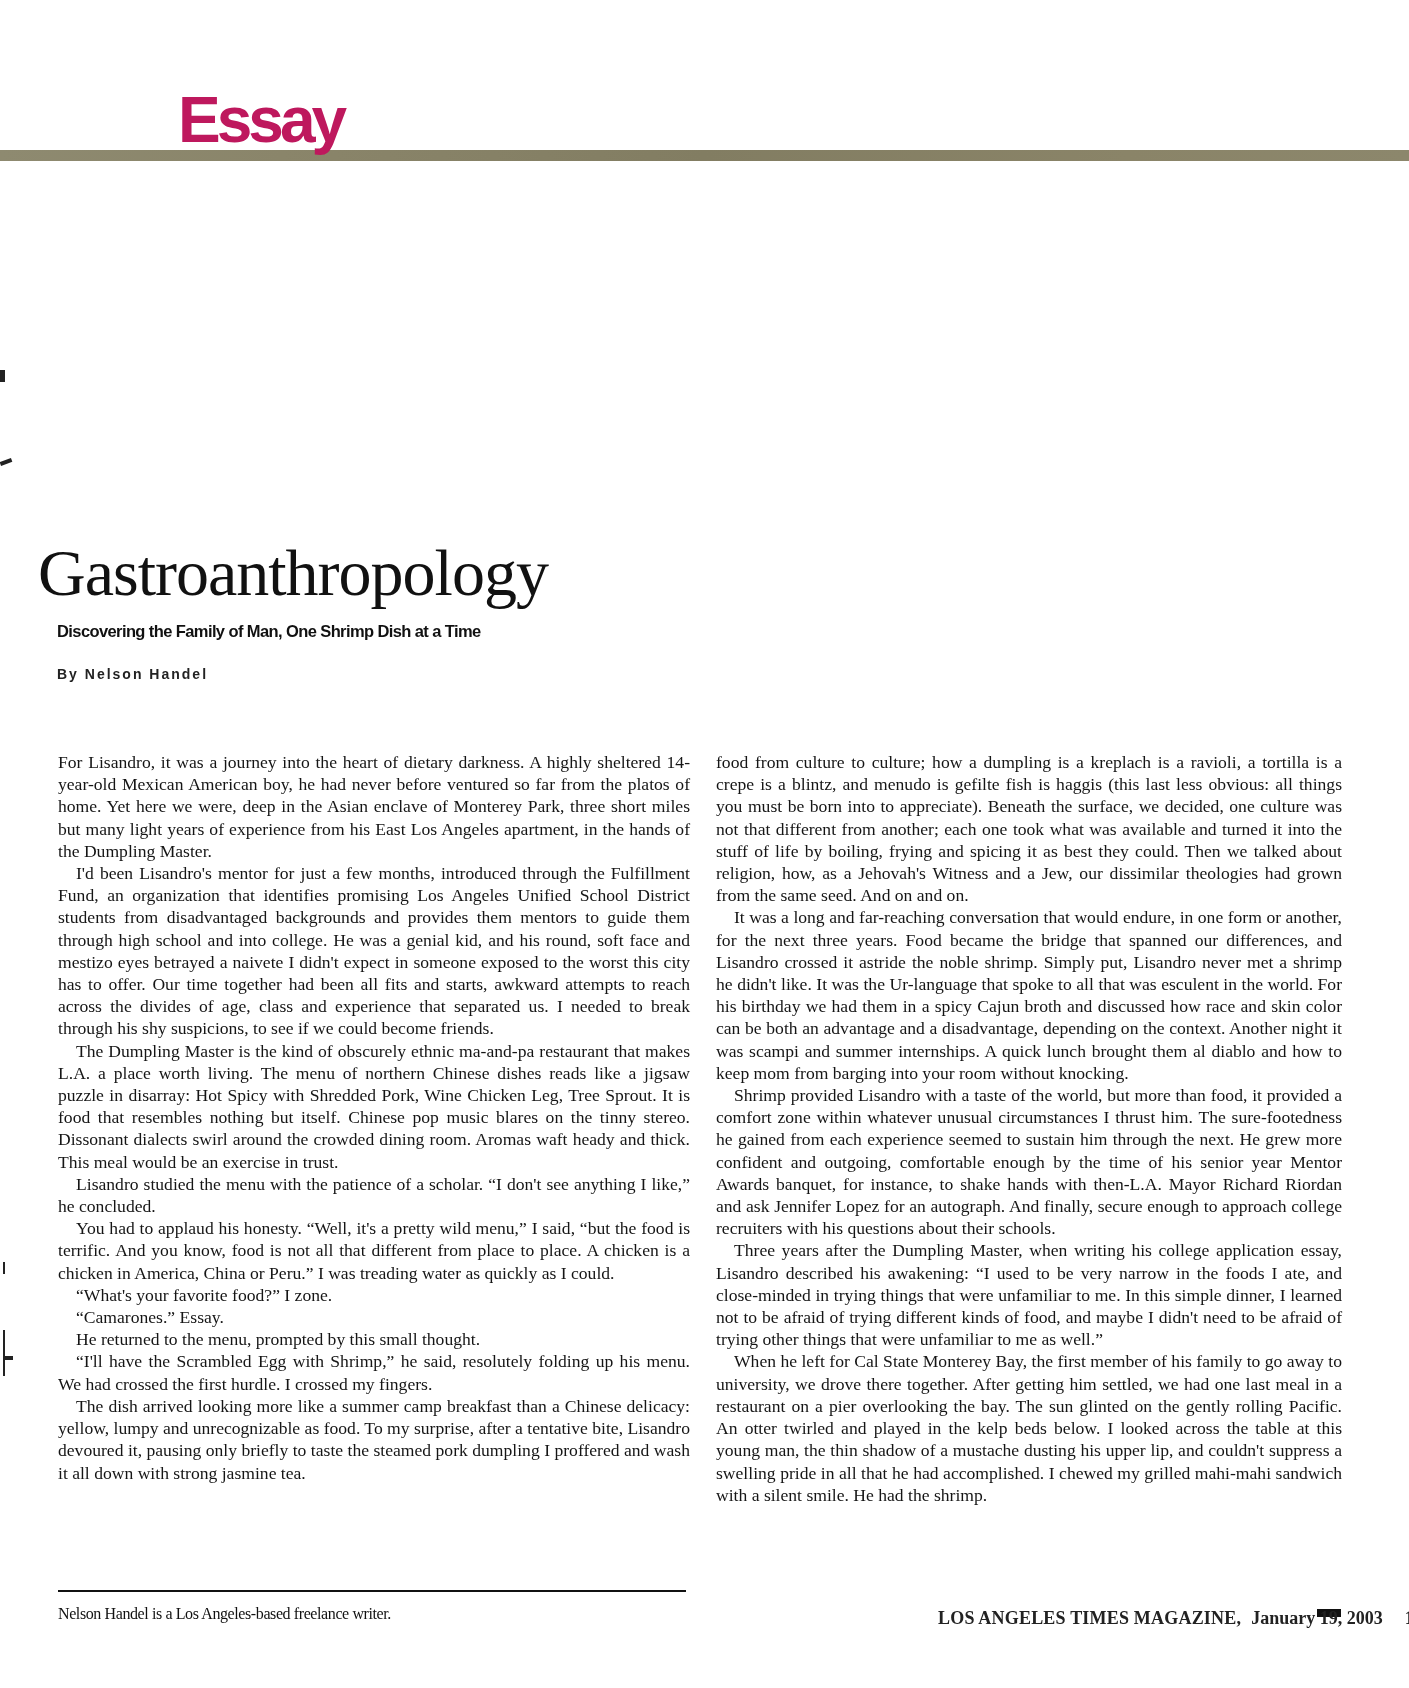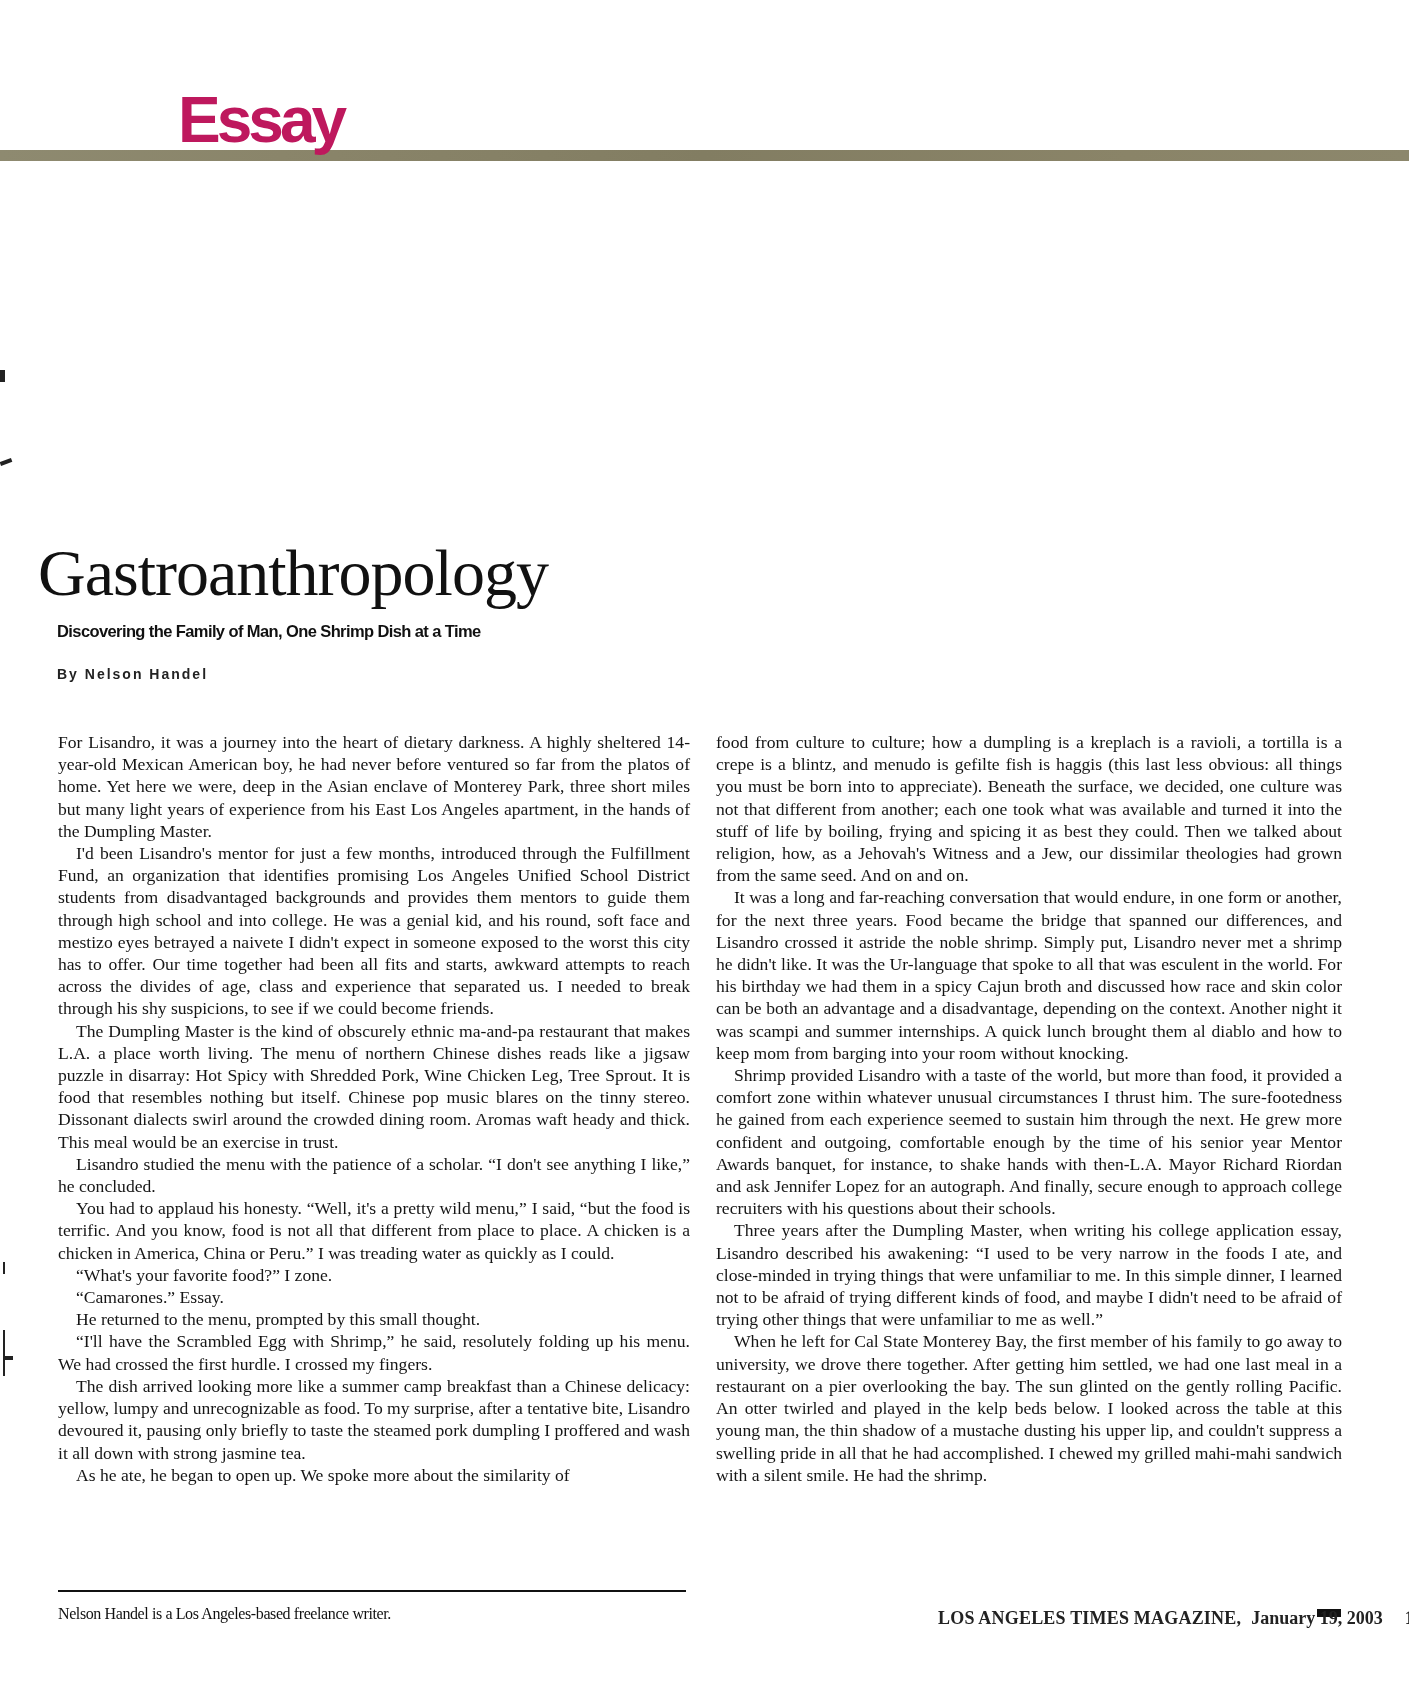--- a/index.html
+++ b/index.html
@@ -34,21 +34,21 @@
     font-size: 14px; letter-spacing: 2px; color: #222;
   }
   .column {
     position: absolute; top: 731px; width: 632px;
     font-size: 17.6px; line-height: 22.2px; text-align: justify;
     hyphens: manual;
   }
   .col-left { left: 58px; }
   .col-right { left: 716px; width: 626px; }
   .column p { margin: 0; text-indent: 18px; }
-  .column p.first { text-indent: 0; }
+  .column p.first { text-indent: 0; margin-top: 20px; }
   .bio-rule {
     position: absolute; left: 58px; top: 1590px; width: 628px; height: 2px; background: #111;
   }
   .bio {
     position: absolute; left: 58px; top: 1605px; margin: 0;
     font-size: 16px; letter-spacing: -0.4px; color: #111;
   }
   .end-mark {
     position: absolute; left: 1317px; top: 1609px; width: 24px; height: 8px; background: #111;
   }
@@ -80,21 +80,20 @@
   <p class="first">For Lisandro, it was a journey into the heart of dietary darkness. A highly sheltered 14-year-old Mexican American boy, he had never before ventured so far from the platos of home. Yet here we were, deep in the Asian enclave of Monterey Park, three short miles but many light years of experience from his East Los Angeles apartment, in the hands of the Dumpling Master.</p>
   <p>I'd been Lisandro's mentor for just a few months, introduced through the Fulfillment Fund, an organization that identifies promising Los Angeles Unified School District students from disadvantaged backgrounds and provides them mentors to guide them through high school and into college. He was a genial kid, and his round, soft face and mestizo eyes betrayed a naivete I didn't expect in someone exposed to the worst this city has to offer. Our time together had been all fits and starts, awkward attempts to reach across the divides of age, class and experience that separated us. I needed to break through his shy suspicions, to see if we could become friends.</p>
   <p>The Dumpling Master is the kind of obscurely ethnic ma-and-pa restaurant that makes L.A. a place worth living. The menu of northern Chinese dishes reads like a jigsaw puzzle in disarray: Hot Spicy with Shredded Pork, Wine Chicken Leg, Tree Sprout. It is food that resembles nothing but itself. Chinese pop music blares on the tinny stereo. Dissonant dialects swirl around the crowded dining room. Aromas waft heady and thick. This meal would be an exercise in trust.</p>
   <p>Lisandro studied the menu with the patience of a scholar. “I don't see anything I like,” he concluded.</p>
   <p>You had to applaud his honesty. “Well, it's a pretty wild menu,” I said, “but the food is terrific. And you know, food is not all that different from place to place. A chicken is a chicken in America, China or Peru.” I was treading water as quickly as I could.</p>
   <p>“What's your favorite food?” I zone.</p>
   <p>“Camarones.” Essay.</p>
   <p>He returned to the menu, prompted by this small thought.</p>
   <p>“I'll have the Scrambled Egg with Shrimp,” he said, resolutely folding up his menu. We had crossed the first hurdle. I crossed my fingers.</p>
   <p>The dish arrived looking more like a summer camp breakfast than a Chinese delicacy: yellow, lumpy and unrecognizable as food. To my surprise, after a tentative bite, Lisandro devoured it, pausing only briefly to taste the steamed pork dumpling I proffered and wash it all down with strong jasmine tea.</p>
-  <p>As he ate, he began to open up. We spoke more about the similarity of</p>
 </div>
 
 <div class="column col-right">
   <p class="first">food from culture to culture; how a dumpling is a kreplach is a ravioli, a tortilla is a crepe is a blintz, and menudo is gefilte fish is haggis (this last less obvious: all things you must be born into to appreciate). Beneath the surface, we decided, one culture was not that different from another; each one took what was available and turned it into the stuff of life by boiling, frying and spicing it as best they could. Then we talked about religion, how, as a Jehovah's Witness and a Jew, our dissimilar theologies had grown from the same seed. And on and on.</p>
   <p>It was a long and far-reaching conversation that would endure, in one form or another, for the next three years. Food became the bridge that spanned our differences, and Lisandro crossed it astride the noble shrimp. Simply put, Lisandro never met a shrimp he didn't like. It was the Ur-language that spoke to all that was esculent in the world. For his birthday we had them in a spicy Cajun broth and discussed how race and skin color can be both an advantage and a disadvantage, depending on the context. Another night it was scampi and summer internships. A quick lunch brought them al diablo and how to keep mom from barging into your room without knocking.</p>
   <p>Shrimp provided Lisandro with a taste of the world, but more than food, it provided a comfort zone within whatever unusual circumstances I thrust him. The sure-footedness he gained from each experience seemed to sustain him through the next. He grew more confident and outgoing, comfortable enough by the time of his senior year Mentor Awards banquet, for instance, to shake hands with then-L.A. Mayor Richard Riordan and ask Jennifer Lopez for an autograph. And finally, secure enough to approach college recruiters with his questions about their schools.</p>
   <p>Three years after the Dumpling Master, when writing his college application essay, Lisandro described his awakening: “I used to be very narrow in the foods I ate, and close-minded in trying things that were unfamiliar to me. In this simple dinner, I learned not to be afraid of trying different kinds of food, and maybe I didn't need to be afraid of trying other things that were unfamiliar to me as well.”</p>
   <p>When he left for Cal State Monterey Bay, the first member of his family to go away to university, we drove there together. After getting him settled, we had one last meal in a restaurant on a pier overlooking the bay. The sun glinted on the gently rolling Pacific. An otter twirled and played in the kelp beds below. I looked across the table at this young man, the thin shadow of a mustache dusting his upper lip, and couldn't suppress a swelling pride in all that he had accomplished. I chewed my grilled mahi-mahi sandwich with a silent smile. He had the shrimp.</p>
 </div>
 

